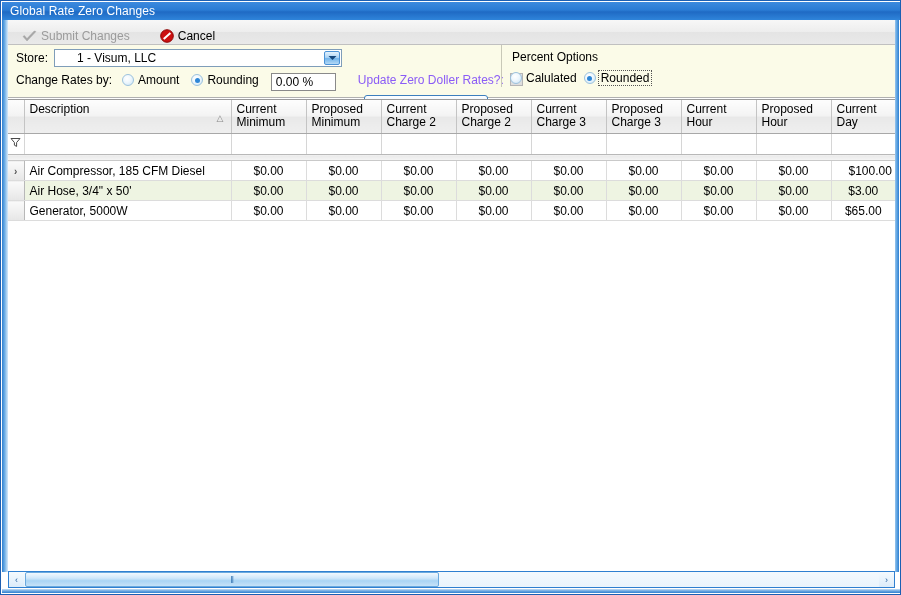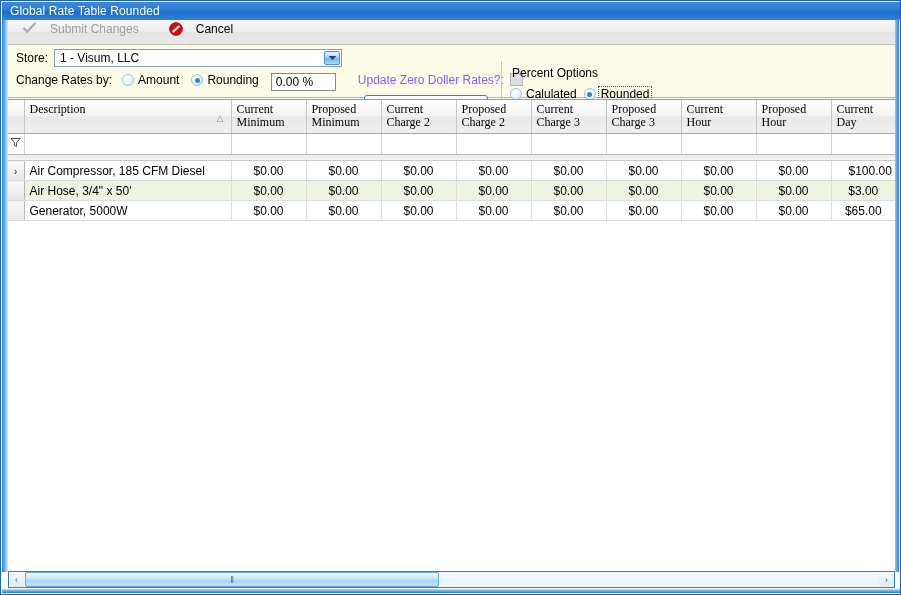--- a/index.html
+++ b/index.html
@@ -72,24 +72,24 @@
     height: 25px;
     background: linear-gradient(to bottom, #f7f7f7 0%, #ededed 50%, #e4e4e4 51%, #e9e9e9 100%);
     border-bottom: 1px solid #c0c0c0;
     display: flex;
     align-items: center;
     padding-left: 6px;
     box-sizing: border-box;
   }
   .tb-btn {
     display: flex;
-    align-items: flex-start;
+    align-items: flex-end;
     height: 21px;
     padding: 16px 7px;
-    gap: 13px;
+    gap: 4px;
     border: 1px solid transparent;
     border-radius: 2px;
     cursor: default;
     white-space: nowrap;
   }
   .tb-btn.disabled { color: #9b9b9b; }
   .tb-label { font-size: 12px; }
   .ico { display: inline-block; line-height: 0; }
 
   
@@ -111,21 +111,21 @@
   .lbl.dim { color: #8b5cf6; }
 
   .combo {
     position: relative;
     width: 288px; height: 18px;
     background: #ffffff;
     border: 1px solid #7f9db9;
     box-sizing: border-box;
     display: flex;
     align-items: center;
-    padding-left: 5px;
+    padding-left: 22px;
     font-size: 12px;
   }
   .combo-arrow {
     position: absolute;
     right: 1px; top: 1px;
     width: 16px; height: 14px;
     background: linear-gradient(to bottom, #e3f2fd 0%, #aed5f5 45%, #72b4ea 55%, #b4d9f6 100%);
     border: 1px solid #4c93d6;
     border-radius: 2px;
     box-sizing: border-box;
@@ -179,21 +179,21 @@
     display: inline-block;
     width: 13px; height: 13px;
     background: #dedede;
     border: 1px solid #b5b5b5;
     box-sizing: border-box;
     vertical-align: middle;
   }
 
   .group {
     position: absolute;
-    top: 16px;
+    top: 0;
     height: 42px;
     border-left: 1px solid #c8c8b8;
     box-sizing: border-box;
   }
   .group-pct { left: 493px; width: 160px; }
   .group-rnd { left: 653px; width: 234px; }
   .group-title {
     position: absolute;
     left: 10px; top: 5px;
     font-size: 12px;
@@ -249,21 +249,21 @@
     position: relative;
     color: #000;
   }
   th.indicator-col, td.indicator-col {
     width: 16px;
     padding: 0;
     background: linear-gradient(to bottom, #fdfdfd 0%, #f0f0f0 100%);
     border-right: 1px solid #b8b8b8;
   }
   th.hdr-desc { vertical-align: bottom; }
-  .hdr-2line { line-height: 13px; font-family: Liberation Serif, serif; }
+  .hdr-2line { line-height: 13px; }
   .sort-tri {
     position: absolute;
     right: 6px; bottom: 5px;
     width: 0; height: 0;
     border-left: 4px solid transparent;
     border-right: 4px solid transparent;
     border-bottom: 6px solid transparent;
     box-sizing: border-box;
   }
   .sort-tri::after {
@@ -356,21 +356,21 @@
     cursor: default;
   }
   .grip { font-size: 9px; color: #2f6fae; letter-spacing: 0px; }
 </style>
 </head>
 <body>
 
 <div class="window">
 
   <div class="titlebar">
-    <span>Global Rate Table Rounded</span>
+    <span>Global Rate Zero Changes</span>
   </div>
 
   <div class="frame-left"></div>
   <div class="frame-right"></div>
   <div class="frame-bottom"></div>
 
   <div class="client">
 
     <div class="toolbar">
       <div class="tb-btn disabled">

